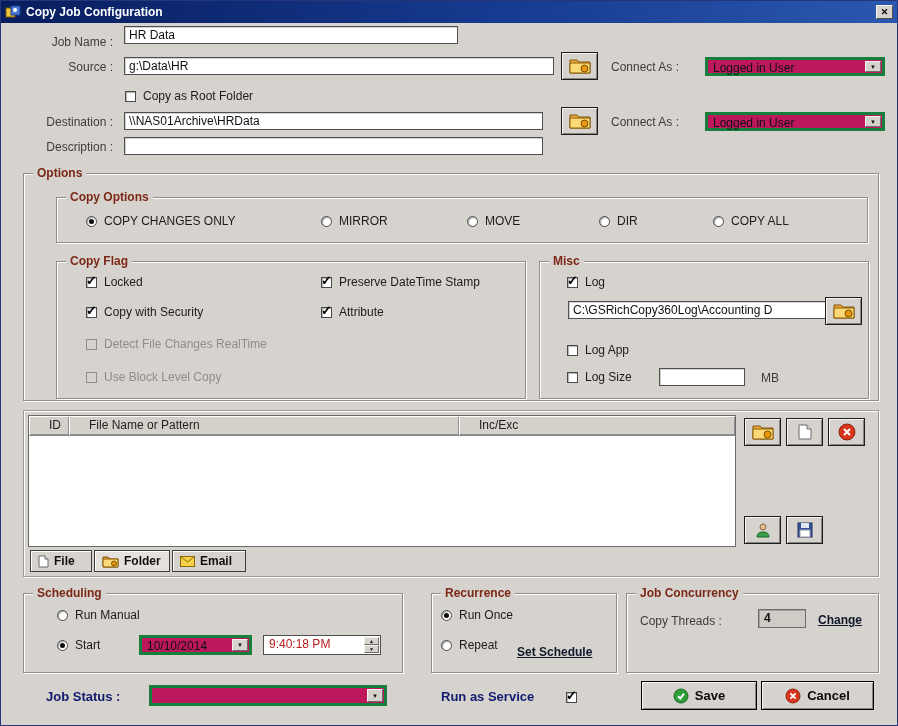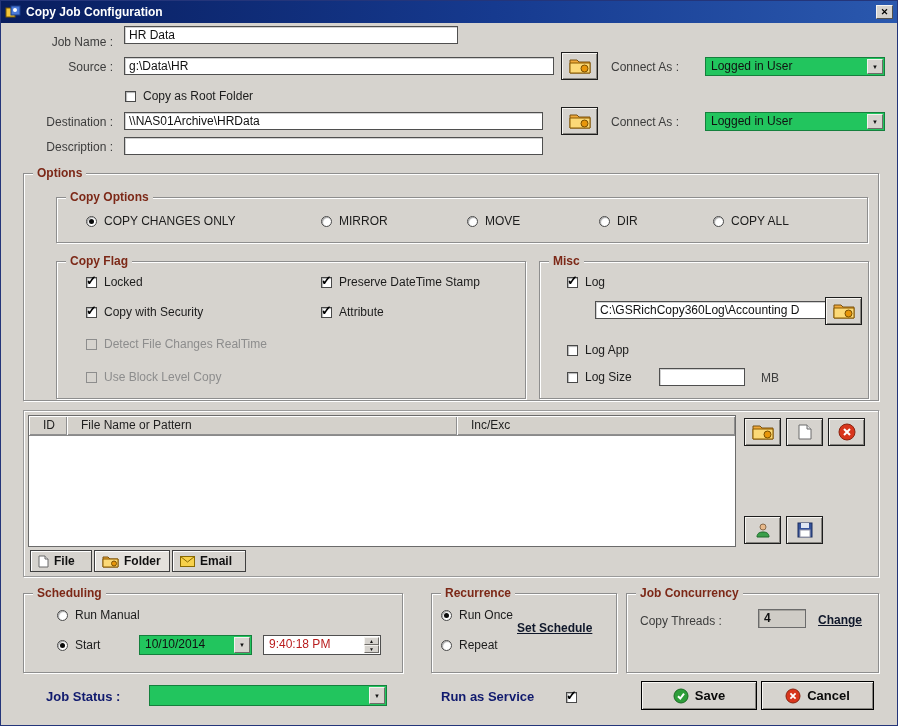--- a/index.html
+++ b/index.html
@@ -28,21 +28,21 @@
   .lbl-r { text-align:right; }
   .navylbl { position:absolute; font-weight:bold; color:#101a6e; font-size:13px; white-space:nowrap; }
   
   .txt {
     position:absolute; background:#fff; border:1px solid #4f4f4f;
     box-shadow: inset 1px 1px 0 rgba(0,0,0,.18);
     font-size:12px; line-height:15px; padding:1px 4px; color:#111;
     white-space:nowrap; overflow:hidden;
   }
   
-  .combo { position:absolute; background:#22c55e; border:1px solid #15803d; }
+  .combo { position:absolute; background:#be185d; border:3px solid #15803d; }
   .combo .cval { position:absolute; left:5px; top:1px; right:20px; font-size:12px; line-height:15px; color:#111; white-space:nowrap; overflow:hidden; }
   .combo .cbtn {
     position:absolute; top:1px; right:1px; bottom:1px; width:16px;
     background:#d6d3ce; border:1px solid; border-color:#f4f2ee #6e6c68 #6e6c68 #f4f2ee;
     display:flex; align-items:center; justify-content:center;
     font-size:6px; color:#111; cursor:pointer;
   }
   
   .spin { position:absolute; background:#fff; border:1px solid #4f4f4f; }
   .spin .sval { position:absolute; left:5px; top:1px; font-size:12px; line-height:15px; color:#b91c1c; white-space:nowrap; }
@@ -73,21 +73,21 @@
     position:absolute; height:29px; background:#d6d3ce;
     border:1px solid #000;
     box-shadow: inset 1px 1px 0 #f7f5f1, inset -1px -1px 0 #86847f;
     display:flex; align-items:center; justify-content:center; gap:6px;
     font-weight:bold; font-size:13px; color:#0a0a0a; cursor:pointer;
   }
   
   .list-frame { position:absolute; left:22px; top:409px; width:856px; height:167px; border:1px solid #9a9a9a; box-shadow: inset 1px 1px 0 #ffffff, 1px 1px 0 #ffffff; }
   .listtable { position:absolute; left:27px; top:414px; width:708px; height:132px; background:#fff; border:1px solid #6b6b6b; }
   .thead { display:flex; height:20px; background:#d4d1cb; border-bottom:1px solid #8a8a8a; }
-  .th { box-shadow: inset 1px 1px 0 #fff, inset -1px -1px 0 #8f8f8f; padding:2px 14px; font-size:12px; color:#1f1f1f; overflow:hidden; white-space:nowrap; }
+  .th { box-shadow: inset 1px 1px 0 #fff, inset -1px -1px 0 #8f8f8f; padding:2px 20px; font-size:12px; color:#1f1f1f; overflow:hidden; white-space:nowrap; }
   .tbody { position:absolute; left:0; top:20px; right:0; bottom:0; background:#fff; }
   
   .tab {
     position:absolute; top:549px; height:22px; display:flex; align-items:center; gap:5px;
     padding:0 7px; background:#d6d3ce; border:1px solid #3f3f3f;
     box-shadow: inset 1px 1px 0 #fff; font-weight:bold; font-size:12px; color:#101010; cursor:pointer;
   }
   .tab.selected { background:#e4e1dc; }
   
   .link { position:absolute; color:#0f172a; text-decoration:underline; font-size:12px; cursor:pointer; white-space:nowrap;font-weight:bold; }
@@ -225,21 +225,21 @@
 
   <div class="gb" style="left:538px;top:260px;width:330px;height:138px">
     <span class="gb-label">Misc</span>
   </div>
   <div class="checkrow" style="left:566px;top:274px">
     <span class="box">
         <span class="mark">✓</span>
       </span>
     <span class="clabel">Log</span>
   </div>
-  <div class="txt" style="left:594px;top:300px;width:246px;height:18px">C:\GSRichCopy360Log\Accounting D</div>
+  <div class="txt" style="left:567px;top:300px;width:291px;height:18px">C:\GSRichCopy360Log\Accounting D</div>
   <div class="toolbtn" style="left:824px;top:296px">
     <span>
       <svg width="22" height="16" viewBox="0 0 22 16">
         <path d="M1 2h7l2 2h11v11H1z" fill="#f0a93a" stroke="#7a5210"></path>
         <path d="M1 5h20v10H1z" fill="#fcd977" stroke="#8a5a00"></path>
         <circle cx="15.5" cy="10.5" r="3.5" fill="#e8960a" stroke="#7a4f00"></circle>
       </svg>
     </span>
   </div>
   <div class="checkrow" style="left:566px;top:342px">
@@ -362,21 +362,21 @@
     <span class="gb-label">Recurrence</span>
   </div>
   <div class="radiorow" style="left:440px;top:607px">
     <span class="radio selected"></span>
     <span>Run Once</span>
   </div>
   <div class="radiorow" style="left:440px;top:637px">
     <span class="radio"></span>
     <span>Repeat</span>
   </div>
-  <span class="link" style="left:516px;top:620px">Set Schedule</span>
+  <span class="link" style="left:516px;top:644px">Set Schedule</span>
 
   <div class="gb" style="left:625px;top:592px;width:253px;height:80px">
     <span class="gb-label">Job Concurrency</span>
   </div>
   <span class="lbl" style="left:639px;top:612px">Copy Threads :</span>
   <div class="valbox" style="left:757px;top:608px;width:48px;height:19px">4</div>
   <span class="link" style="left:817px;top:612px">Change</span>
 
   <span class="navylbl" style="left:45px;top:688px">Job Status :</span>
   <div class="combo" style="left:148px;top:684px;width:238px;height:21px">

